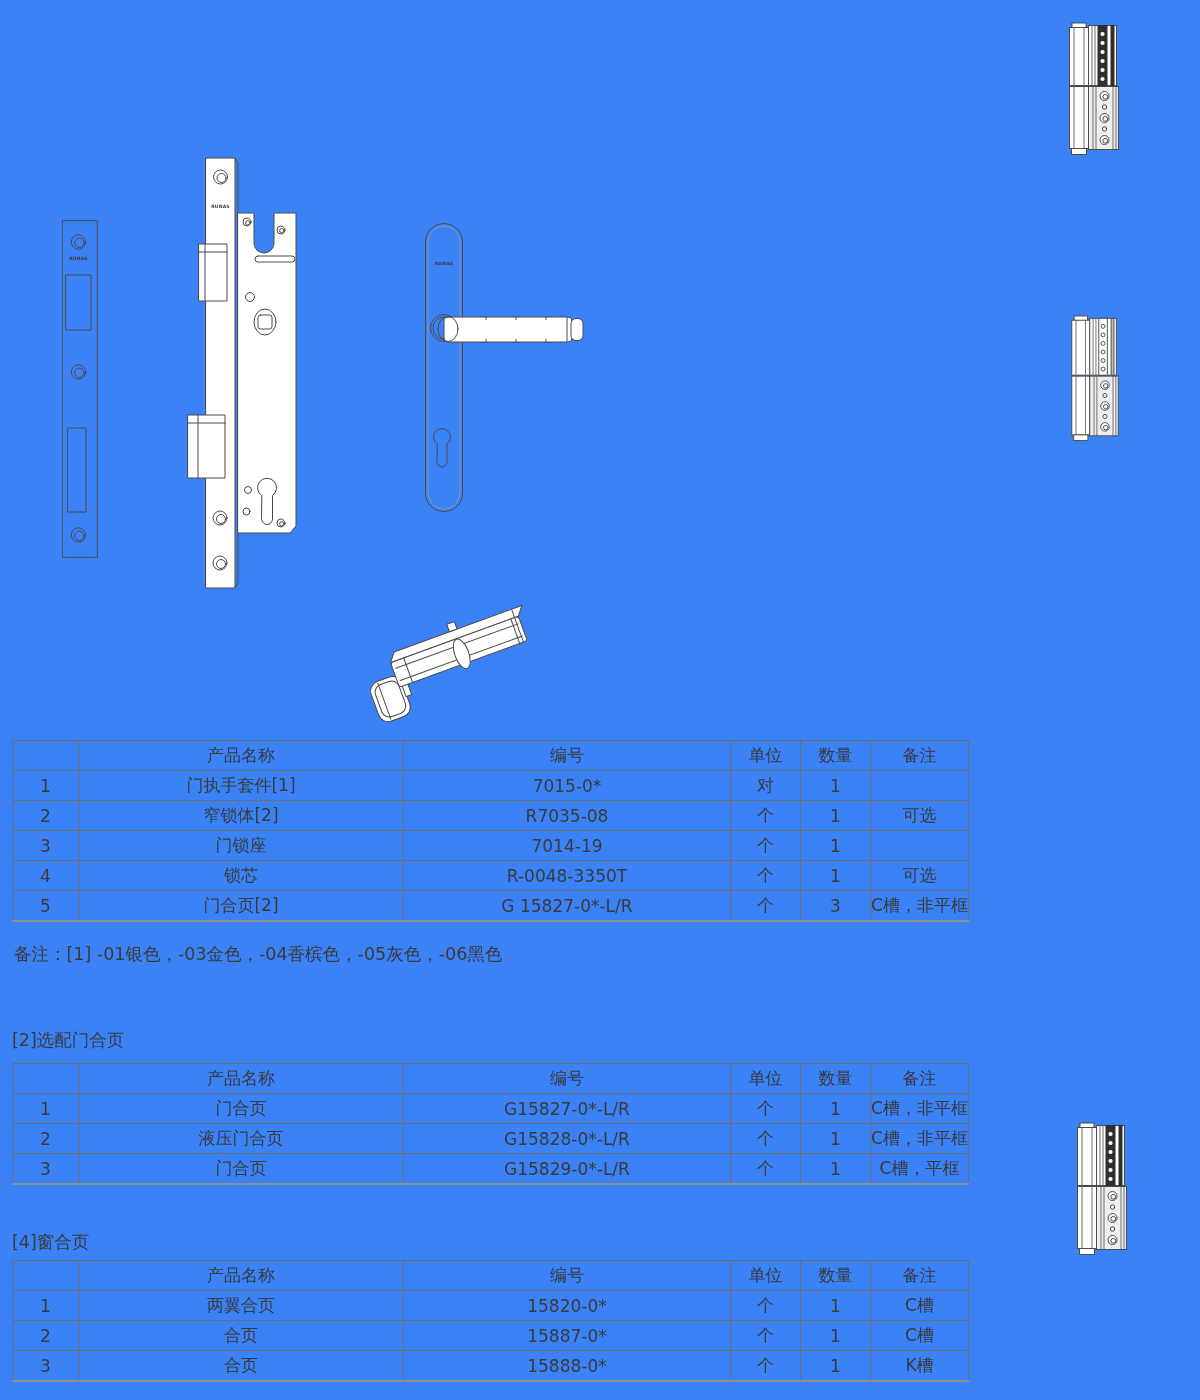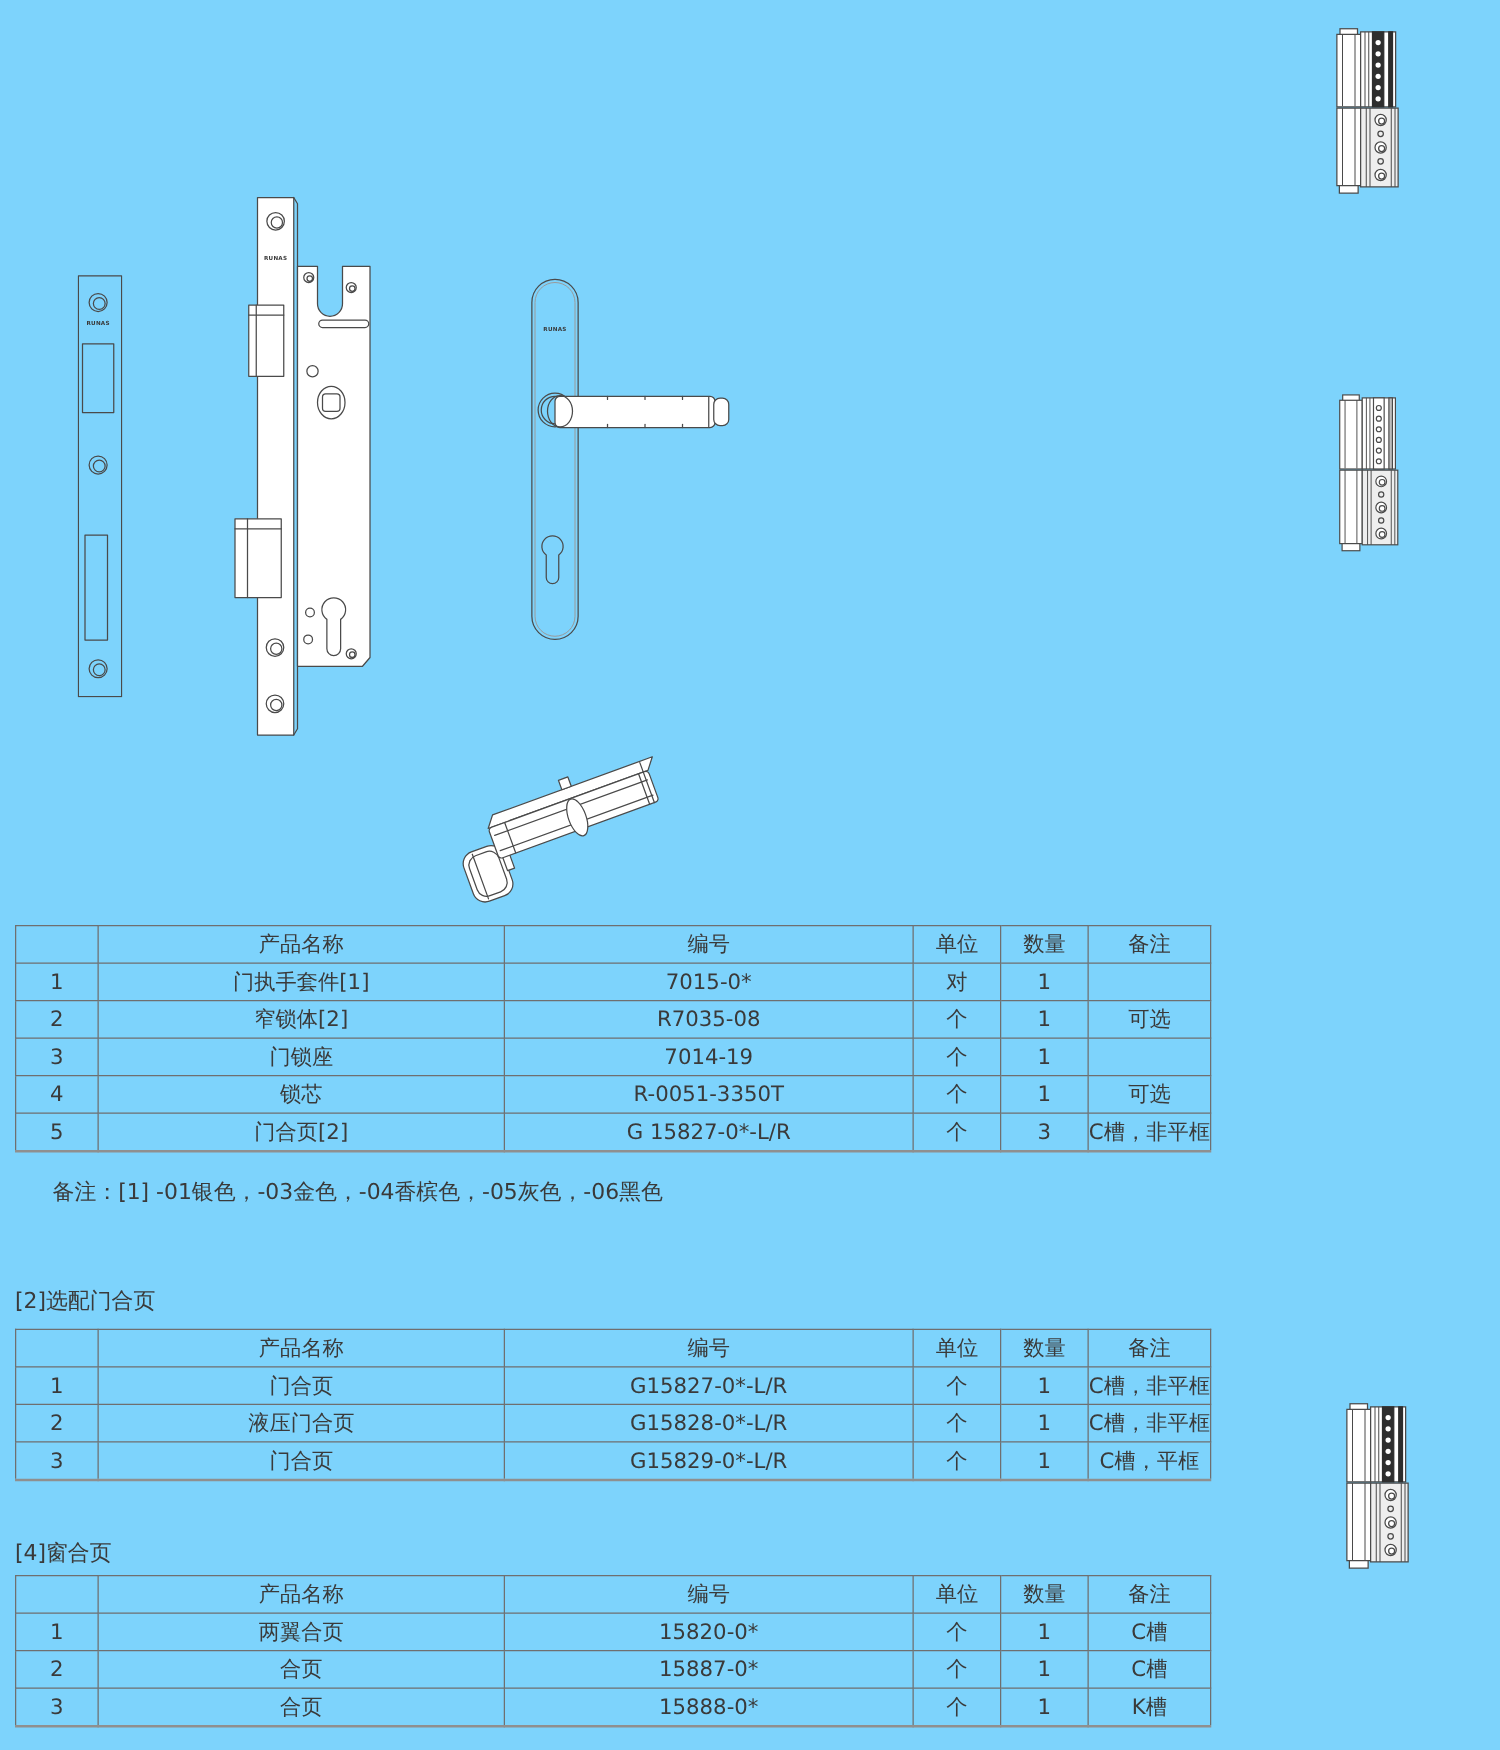--- a/index.html
+++ b/index.html
@@ -1,30 +1,30 @@
 <!DOCTYPE html>
 <html><head>
 <meta charset="utf-8">
 <style>
   html,body{margin:0;padding:0;background:#fff;}
-  #canvas{position:relative;width:1200px;height:1400px;background:#7dd3fc;
+  #canvas{position:relative;width:1200px;height:1400px;background:#3b82f6;
           font-family:"DejaVu Sans","Liberation Sans",sans-serif;overflow:hidden;}
 
   
   .parts-table{position:absolute;border-collapse:collapse;table-layout:fixed;
                border:1px solid #6f6f6f;border-bottom:2px solid #8f8f8f;}
   .parts-table td{border:1px solid #6f6f6f;height:29px;text-align:center;vertical-align:middle;
                   font-size:17px;color:#3a3a3a;padding:0;white-space:nowrap;overflow:hidden;}
   .parts-table td:last-child{font-size:17px;}
   .parts-table tr.head td{font-size:17px;}
   .c0{width:66px}.c1{width:325px}.c2{width:327px}.c3{width:70px}.c4{width:70px}.c5{width:98px}
 
   .section-heading{position:absolute;font-size:17.5px;color:#3a3a3a;}
   .notes{position:absolute;left:14px;top:941px;display:flex;align-items:flex-start;
-         font-size:17.5px;color:#3a3a3a;line-height:27px;margin-left:28px;}
+         font-size:17.5px;color:#3a3a3a;line-height:27px;}
   .notes .nlines{display:flex;flex-direction:column;gap:28px;}
 
   
   .drawing{position:absolute;}
   .ln{stroke:#4a4a4a;fill:none;stroke-width:1;stroke-linejoin:round;stroke-linecap:round;}
   .ln2{stroke:#9a9a9a;fill:none;stroke-width:0.8;}
   .wh{fill:#ffffff;}
   .logo{fill:#3a3a3a;stroke:none;font-size:4.5px;font-weight:bold;letter-spacing:.2px;
         text-anchor:middle;font-family:"DejaVu Sans",sans-serif;}
 
@@ -285,21 +285,21 @@
       <td>3</td>
       <td>门锁座</td>
       <td>7014-19</td>
       <td>个</td>
       <td>1</td>
       <td></td>
     </tr>
     <tr>
       <td>4</td>
       <td>锁芯</td>
-      <td>R-0051-3350T</td>
+      <td>R-0048-3350T</td>
       <td>个</td>
       <td>1</td>
       <td>可选</td>
     </tr>
     <tr>
       <td>5</td>
       <td>门合页[2]</td>
       <td>G 15827-0*-L/R</td>
       <td>个</td>
       <td>3</td>

